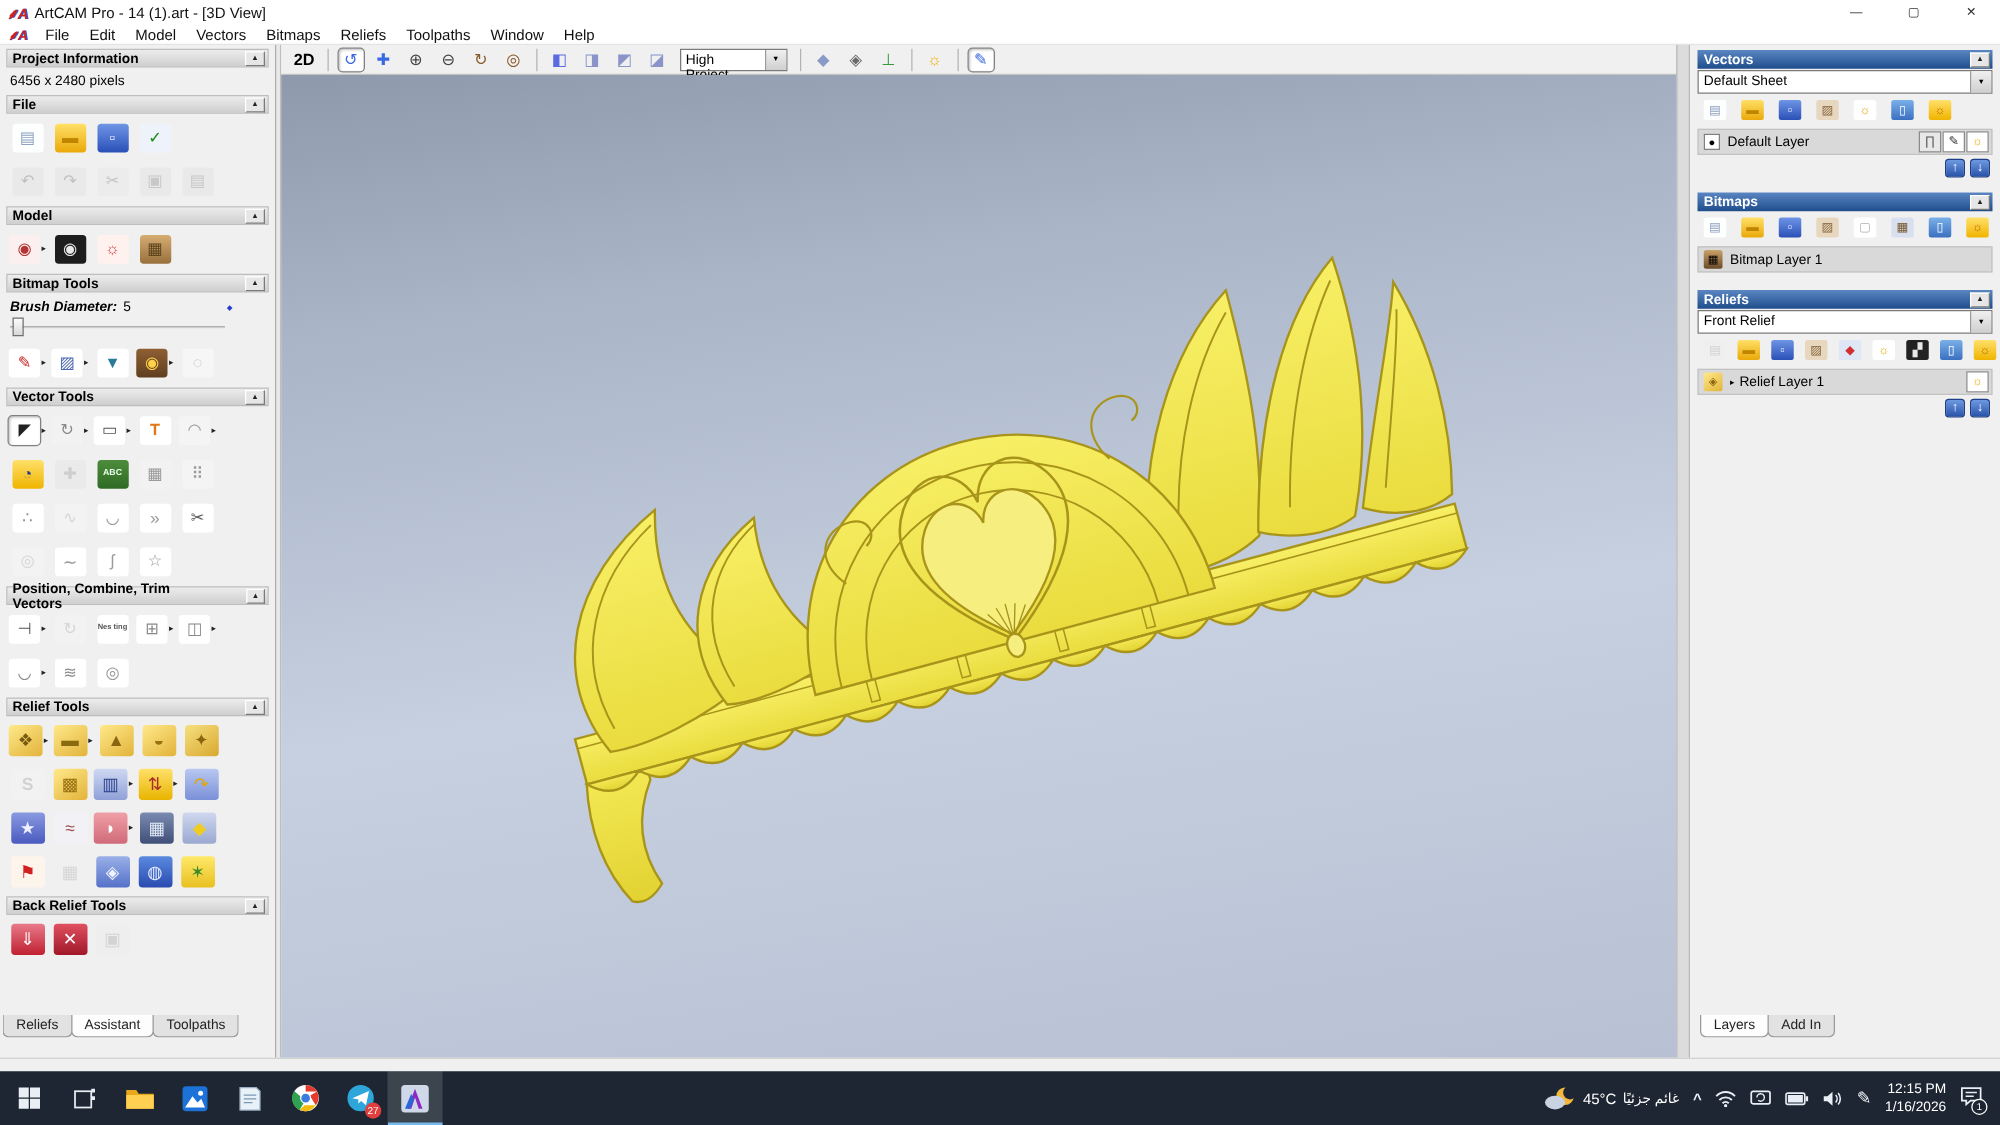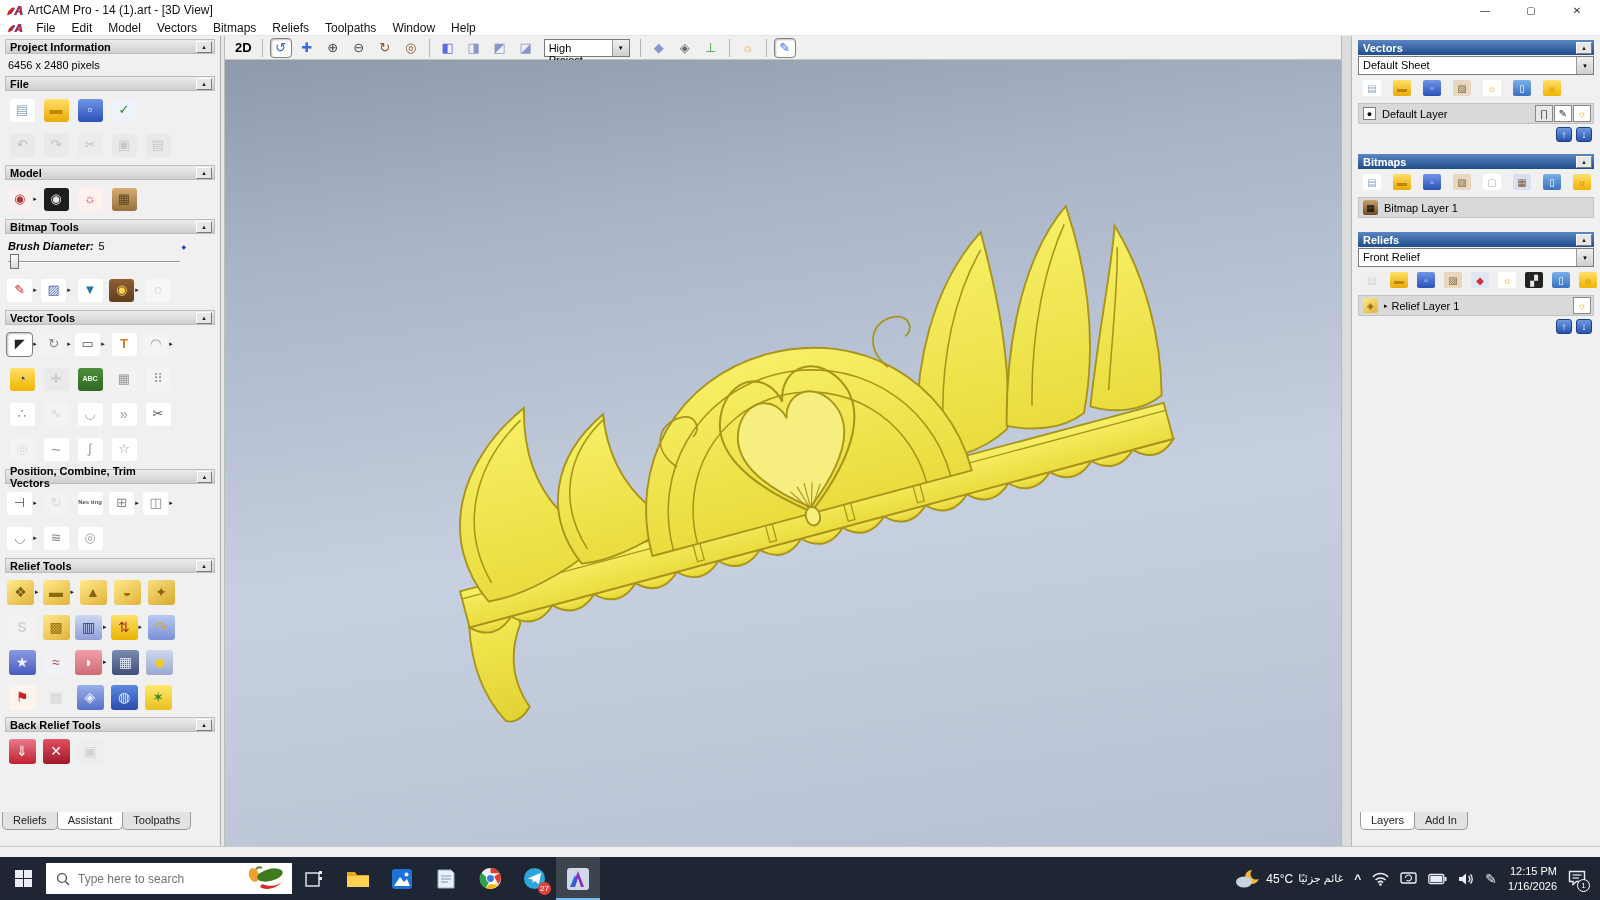--- a/index.html
+++ b/index.html
@@ -737,33 +737,20 @@
 
   <div class="taskbar">
     <div class="startbtn">
       <span class="winlogo">
           <i></i>
           <i></i>
           <i></i>
           <i></i>
         </span>
     </div>
-    <div class="searchbox">
-      <svg width="14" height="14" viewBox="0 0 14 14">
-        <circle cx="6" cy="6" r="4.4" fill="none" stroke="#555" stroke-width="1.4"></circle>
-        <line x1="9.4" y1="9.4" x2="13" y2="13" stroke="#555" stroke-width="1.4"></line>
-      </svg>
-      <input class="searchinput" placeholder="Type here to search" style="">
-      <svg width="42" height="27" viewBox="0 0 42 27">
-        <ellipse cx="8" cy="10" rx="5" ry="7" fill="#f0a030" transform="rotate(-18 8 10)"></ellipse>
-        <path d="M 14,22 C 20,26 32,24 38,14 C 34,22 22,22 16,19 Z" fill="#d8281e"></path>
-        <ellipse cx="24" cy="10" rx="13" ry="6" fill="#3f7a1e" transform="rotate(-14 24 10)"></ellipse>
-        <path d="M 10,4 q 3,-3 6,-1" stroke="#5a7a2a" stroke-width="2" fill="none"></path>
-      </svg>
-    </div>
     <div class="apptile">
       <svg width="20" height="20" viewBox="0 0 20 20">
         <rect x="2" y="4" width="13" height="13" fill="none" stroke="#e8eef4" stroke-width="1.4"></rect>
         <rect x="15" y="2" width="3" height="3" fill="#e8eef4"></rect>
           <rect x="15" y="8" width="3" height="3" fill="#e8eef4"></rect>
       </svg>
     </div>
     <div class="apptile">
       <svg width="24" height="20" viewBox="0 0 24 20">
         <path d="M 1,3 h8 l2,3 h12 v12 h-22 Z" fill="#e8a81c"></path>

